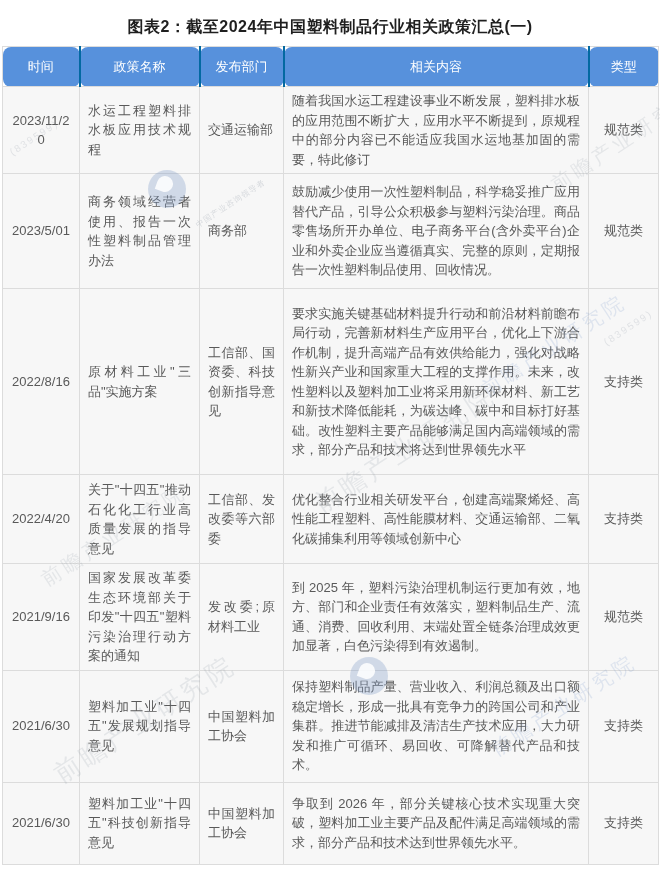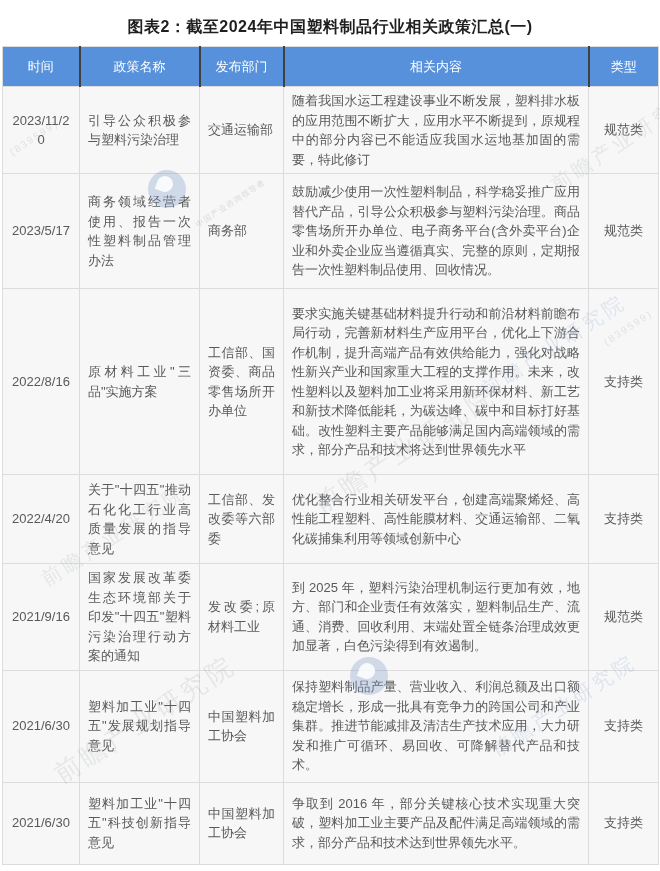--- a/index.html
+++ b/index.html
@@ -30,22 +30,23 @@
     border: 1px solid #dcdcdc;
   }
   thead th {
     height: 40px;
     background: #5791dc;
     color: #ffffff;
     font-size: 13px;
     font-weight: normal;
     text-align: center;
     vertical-align: middle;
-  }
-  thead th + th { border-left: 2px solid #404040; font-family: Liberation Mono, monospace; }
+    border-radius: 8px;
+  }
+  thead th + th { border-left: 2px solid #0369a1; font-family: Liberation Mono, monospace; }
   tbody td {
     border: 1px solid #dcdcdc;
     background: #f7f7f7;
     color: #595959;
     font-size: 13px;
     line-height: 1.5;
     padding: 4px 8px;
     vertical-align: middle;
     word-break: break-all;
   }
@@ -129,36 +130,36 @@
         <th>时间</th>
         <th>政策名称</th>
         <th>发布部门</th>
         <th>相关内容</th>
         <th>类型</th>
       </tr>
     </thead>
     <tbody>
       <tr class="r0">
         <td class="c">2023/11/20</td>
-        <td class="j">引导公众积极参与塑料污染治理</td>
+        <td class="j">水运工程塑料排水板应用技术规程</td>
         <td class="j">交通运输部</td>
         <td class="j">随着我国水运工程建设事业不断发展，塑料排水板的应用范围不断扩大，应用水平不断提到，原规程中的部分内容已不能适应我国水运地基加固的需要，特此修订</td>
         <td class="c">规范类</td>
       </tr>
       <tr class="r1">
-        <td class="c">2023/5/17</td>
+        <td class="c">2023/5/01</td>
         <td class="j">商务领域经营者使用、报告一次性塑料制品管理办法</td>
         <td class="j">商务部</td>
         <td class="j">鼓励减少使用一次性塑料制品，科学稳妥推广应用替代产品，引导公众积极参与塑料污染治理。商品零售场所开办单位、电子商务平台(含外卖平台)企业和外卖企业应当遵循真实、完整的原则，定期报告一次性塑料制品使用、回收情况。</td>
         <td class="c">规范类</td>
       </tr>
       <tr class="r2">
         <td class="c">2022/8/16</td>
         <td class="j">原材料工业"三品"实施方案</td>
-        <td class="j">工信部、国资委、商品零售场所开办单位</td>
+        <td class="j">工信部、国资委、科技创新指导意见</td>
         <td class="j">要求实施关键基础材料提升行动和前沿材料前瞻布局行动，完善新材料生产应用平台，优化上下游合作机制，提升高端产品有效供给能力，强化对战略性新兴产业和国家重大工程的支撑作用。未来，改性塑料以及塑料加工业将采用新环保材料、新工艺和新技术降低能耗，为碳达峰、碳中和目标打好基础。改性塑料主要产品能够满足国内高端领域的需求，部分产品和技术将达到世界领先水平</td>
         <td class="c">支持类</td>
       </tr>
       <tr class="r3">
         <td class="c">2022/4/20</td>
         <td class="j">关于"十四五"推动石化化工行业高质量发展的指导意见</td>
         <td class="j">工信部、发改委等六部委</td>
         <td class="j">优化整合行业相关研发平台，创建高端聚烯烃、高性能工程塑料、高性能膜材料、交通运输部、二氧化碳捕集利用等领域创新中心</td>
         <td class="c">支持类</td>
       </tr>
@@ -173,21 +174,21 @@
         <td class="c">2021/6/30</td>
         <td class="j">塑料加工业"十四五"发展规划指导意见</td>
         <td class="j">中国塑料加工协会</td>
         <td class="j">保持塑料制品产量、营业收入、利润总额及出口额稳定增长，形成一批具有竞争力的跨国公司和产业集群。推进节能减排及清洁生产技术应用，大力研发和推广可循环、易回收、可降解替代产品和技术。</td>
         <td class="c">支持类</td>
       </tr>
       <tr class="r6">
         <td class="c">2021/6/30</td>
         <td class="j">塑料加工业"十四五"科技创新指导意见</td>
         <td class="j">中国塑料加工协会</td>
-        <td class="j">争取到 2016 年，部分关键核心技术实现重大突破，塑料加工业主要产品及配件满足高端领域的需求，部分产品和技术达到世界领先水平。</td>
+        <td class="j">争取到 2026 年，部分关键核心技术实现重大突破，塑料加工业主要产品及配件满足高端领域的需求，部分产品和技术达到世界领先水平。</td>
         <td class="c">支持类</td>
       </tr>
     </tbody>
   </table>
 
   <div class="foot">
     <span>资料来源：前瞻产业研究院</span>
     <span>@前瞻经济学人APP</span>
   </div>
 

